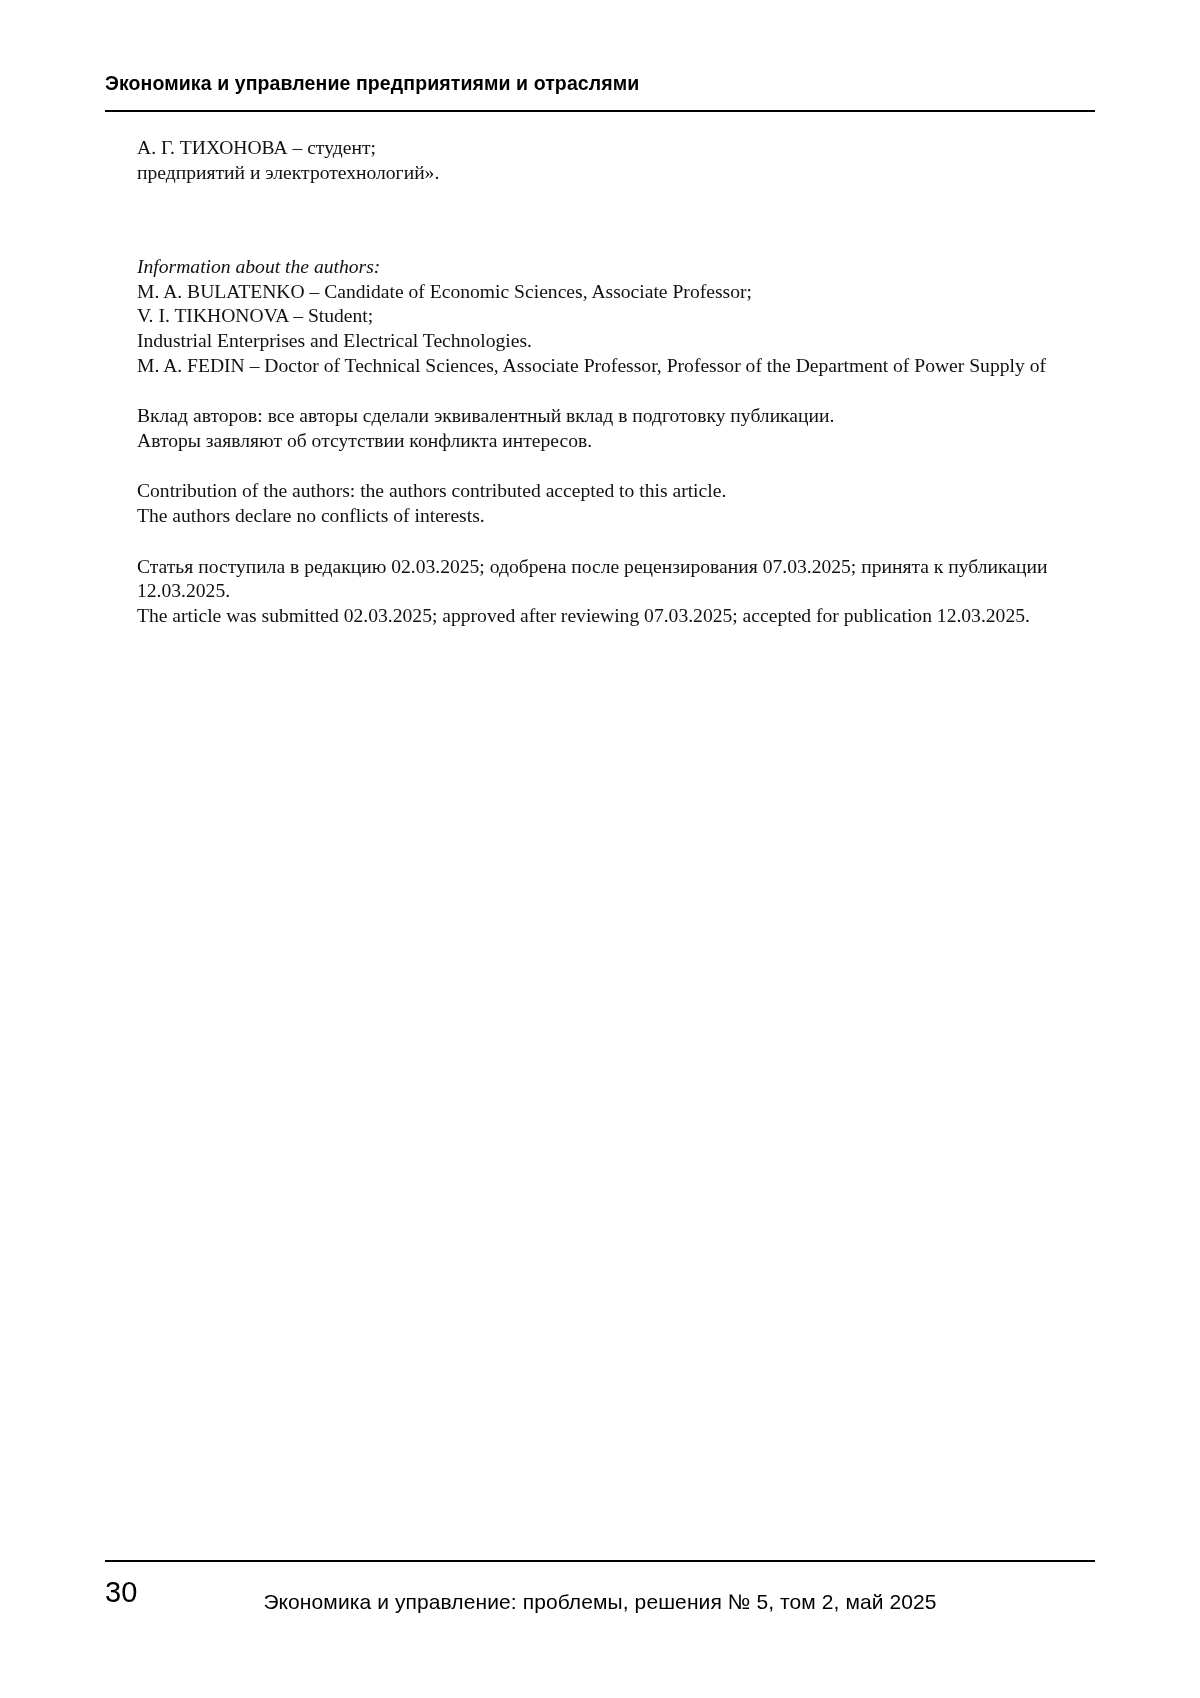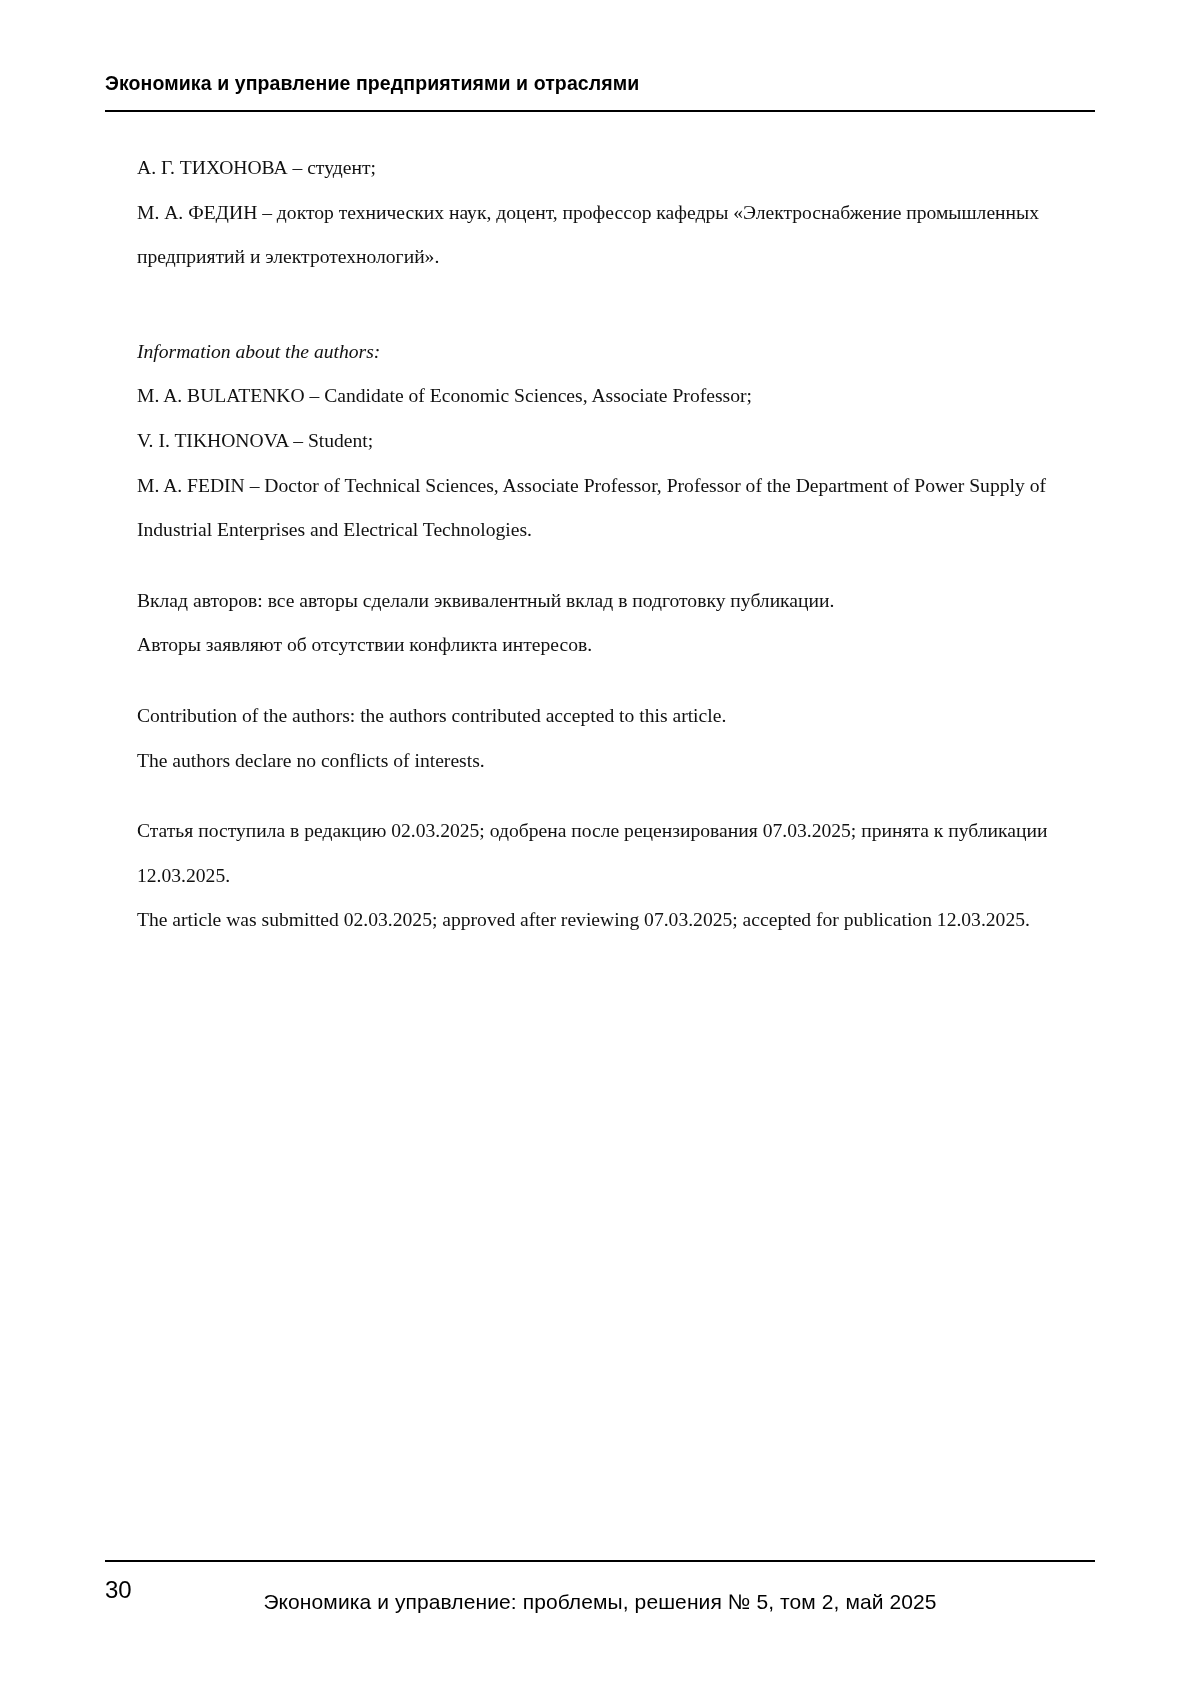--- a/index.html
+++ b/index.html
@@ -72,21 +72,20 @@
   .para.italic {
     font-style: italic;
     margin-top: 46px;
   }
   .gap-md { height: 24px; }
   .gap-lg { height: 26px; }
 
   .line {
     display: block;
     white-space: pre-wrap;
-    margin-top: 20px;
   }
 
   
   .rule-bottom {
     position: absolute;
     left: 0;
     top: 1560px;
     width: 990px;
     height: 1.6px;
     background: #000;
@@ -98,21 +97,21 @@
     width: 990px;
     height: 40px;
     font-family: "Liberation Sans", sans-serif;
     font-size: 21px;
     color: #000;
   }
   .folio {
     position: absolute;
     left: 0;
     top: 0;
-    font-size: 24px;
+    font-size: 29px;
   }
   .footer-title {
     position: absolute;
     left: 0;
     top: 14px;
     width: 990px;
     text-align: center;
     font-size: 21px;
     letter-spacing: 0.1px;
   }
@@ -123,33 +122,32 @@
 <div class="page">
   <div class="content-frame">
 
     <div class="running-head">Экономика и управление предприятиями и отраслями</div>
     <div class="rule-top"></div>
 
     <div class="body-block">
 
       <div class="para">
         <span class="line">А. Г. ТИХОНОВА – студент;</span>
-        <span class="line">М. А. ФЕДИН – доктор технических наук, доцент, профессор кафедры «Электроснабжение промышленных</span>
         <span class="line">предприятий и электротехнологий».</span>
       </div>
 
       <div class="gap-md"></div>
 
       <div class="para italic">Information about the authors:</div>
 
       <div class="para">
         <span class="line">M. A. BULATENKO – Candidate of Economic Sciences, Associate Professor;</span>
         <span class="line">V. I. TIKHONOVA – Student;</span>
+        <span class="line">Industrial Enterprises and Electrical Technologies.</span>
         <span class="line">M. A. FEDIN – Doctor of Technical Sciences, Associate Professor, Professor of the Department of Power Supply of</span>
-        <span class="line">Industrial Enterprises and Electrical Technologies.</span>
       </div>
 
       <div class="gap-lg"></div>
 
       <div class="para">
         <span class="line">Вклад авторов: все авторы сделали эквивалентный вклад в подготовку публикации.</span>
         <span class="line">Авторы заявляют об отсутствии конфликта интересов.</span>
       </div>
 
       <div class="gap-lg"></div>

